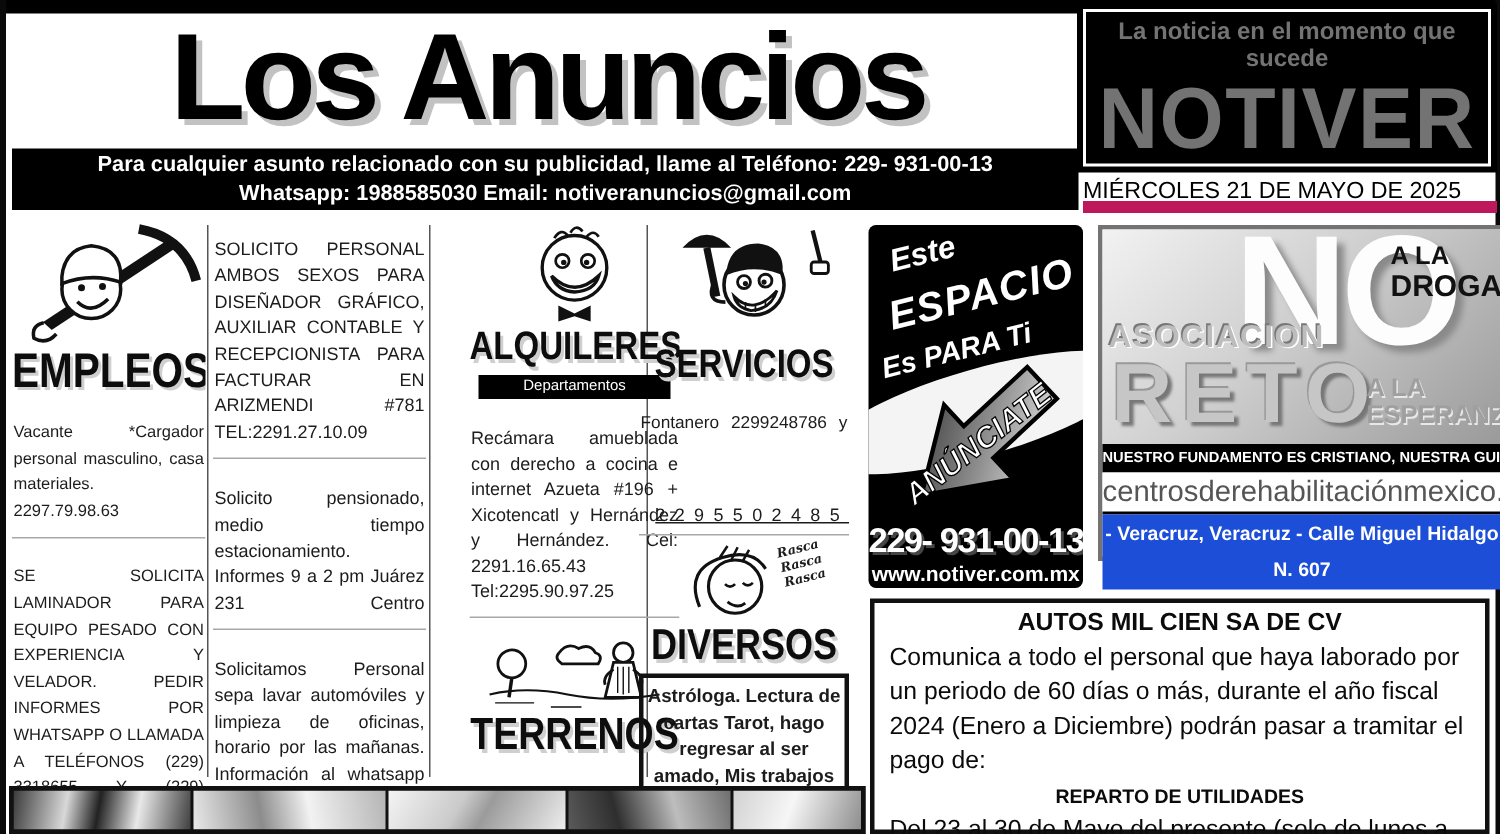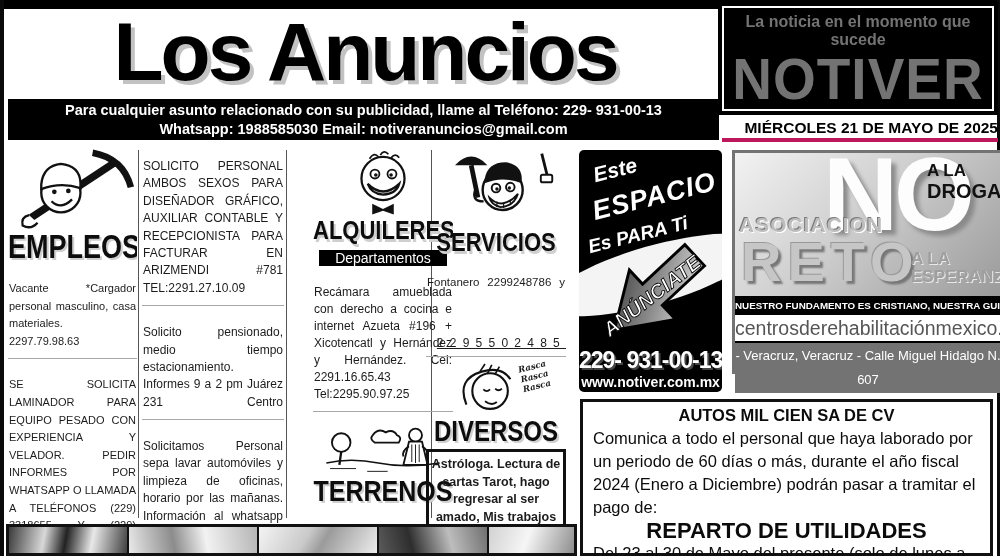--- a/index.html
+++ b/index.html
@@ -14,42 +14,42 @@
   
   .masthead-title{position:absolute;left:12px;top:4px;width:706px;height:92px;
     font-size:82px;font-weight:bold;letter-spacing:-3px;text-align:center;line-height:96px;
     color:#000;text-shadow:4px 4px 0 #c2c2c2;white-space:nowrap;}
   .contact-bar{position:absolute;left:8px;top:99px;width:711px;height:41px;background:#000;
     color:#fff;font-weight:bold;text-align:center;font-size:14.5px;line-height:19px;padding-top:2px;box-sizing:border-box;}
   .notiver-box{position:absolute;left:718px;top:2px;width:280px;height:113px;background:#000;box-sizing:border-box;padding:4px;}
   .notiver-inner{height:100%;box-sizing:border-box;border:2px solid #fff;color:#737373;text-align:center;}
   .notiver-tagline{font-size:16px;font-weight:bold;margin-top:5px;}
   .notiver-brand{font-size:55px;font-weight:bold;letter-spacing:1px;line-height:60px;transform:scaleY(1.05);}
-  .date-bar{position:absolute;left:722px;top:116px;width:276px;height:26px;font-weight:bold;font-size:15.5px;
-    text-align:right;line-height:24px;border-bottom:4px solid #be185d;box-sizing:border-box;color:#000;}
+  .date-bar{position:absolute;left:722px;top:116px;width:276px;height:26px;font-weight:normal;font-size:15.5px;
+    text-align:left;line-height:24px;border-bottom:8px solid #be185d;box-sizing:border-box;color:#000;}
 
   
   .col{position:absolute;top:148px;height:376px;overflow:hidden;color:#1c1c1c;}
   #col-empleos{left:8px;width:129px;}
   #col-solicitudes{left:142px;width:142px;}
   #col-alquileres{left:289px;width:140px;margin-left:24px;}
   #col-servicios{left:426px;width:140px;}
   .vline{position:absolute;top:150px;width:1px;height:368px;background:#555;}
   #vl1{left:138px;} #vl2{left:286px;} #vl3{left:431px;}
 
   .illus{display:block;margin:0 auto;}
   .section-title{font-weight:bold;text-align:center;color:#0d0d0d;transform:scaleY(1.2);
     letter-spacing:0;text-shadow:2px 2px 0 #cfcfcf;white-space:nowrap;}
   .ad{text-align:justify;text-align-last:justify;border-bottom:1px solid #a8a8a8;padding:6px 1px 8px;}
   .ad.last{border-bottom:none;}
   #col-empleos .ad{font-size:11px;line-height:1.6;}
   #col-solicitudes .ad{font-size:12px;line-height:1.45;}
   #col-alquileres .ad{font-size:12px;line-height:1.42;}
   #col-servicios .ad{font-size:11.5px;line-height:1.45;}
-  .subcat-bar{background:#000;color:#fff;text-align:center;font-size:14px;line-height:16px;margin:6px 6px 2px;}
+  .subcat-bar{background:#000;color:#fff;text-align:center;font-size:10px;line-height:16px;margin:6px 6px 2px;}
   .spread-number{letter-spacing:0.52em;text-align:right;font-size:12px;border-bottom:1px solid #a8a8a8;padding-bottom:6px;text-decoration:underline;}
   .gap40{height:38px;}
   .astro-box{border:3px solid #111;margin-top:4px;padding:4px 2px;text-align:center;font-weight:bold;
     font-size:12.5px;line-height:1.4;text-align-last:center;}
   .rasca-wrap{position:relative;height:60px;}
   .rasca-note{position:absolute;right:0;top:2px;width:46px;font-family:"DejaVu Serif",serif;
     font-style:italic;font-weight:bold;font-size:8.5px;line-height:10px;transform:rotate(-14deg);text-align:left;}
 
   
   #espacio{position:absolute;left:579px;top:150px;width:143px;height:242px;background:#000;border-radius:5px;overflow:hidden;}
@@ -73,27 +73,27 @@
   .reto-ala1{position:absolute;left:192px;top:8px;font-size:17px;font-weight:bold;color:#111;}
   .reto-droga{position:absolute;left:192px;top:27px;font-size:20px;font-weight:bold;color:#111;}
   .reto-asoc{position:absolute;left:4px;top:60px;font-size:21px;font-weight:bold;color:#bdbdbd;
     text-shadow:1px 1px 0 #fff,-1px -1px 0 #777;letter-spacing:1px;}
   .reto-reto{position:absolute;left:6px;top:76px;font-size:56px;font-weight:bold;color:#c6c6c6;
     text-shadow:3px 3px 2px #777,-1px -1px 0 #999;letter-spacing:6px;}
   .reto-ala2{position:absolute;left:176px;top:96px;font-size:17px;font-weight:bold;color:#9f9f9f;text-shadow:1px 1px 0 #e8e8e8;}
   .reto-esp{position:absolute;left:176px;top:114px;font-size:17px;font-weight:bold;color:#9f9f9f;text-shadow:1px 1px 0 #e8e8e8;}
   .reto-slogan{background:#000;color:#fff;font-weight:bold;font-size:9.8px;text-align:center;line-height:19px;height:19px;white-space:nowrap;}
   .reto-web{background:#fff;color:#555;font-size:19.5px;text-align:center;line-height:26px;height:26px;border-bottom:2px solid #000;white-space:nowrap;}
-  .reto-contact{background:#737373;color:#fff;font-weight:normal;font-size:13px;text-align:center;line-height:24px;height:49px;padding-top:1px;}
+  .reto-contact{background:#1d4ed8;color:#fff;font-weight:bold;font-size:13px;text-align:center;line-height:24px;height:49px;padding-top:1px;}
 
   
   #autos{position:absolute;left:580px;top:399px;width:413px;height:157px;border:3px solid #111;
     box-sizing:border-box;padding:2px 10px;font-size:16.5px;line-height:23px;color:#0b0b0b;}
   .autos-title{text-align:center;font-weight:bold;font-size:16.5px;}
-  .autos-sub{text-align:center;font-weight:bold;font-size:22px;}
+  .autos-sub{text-align:center;font-weight:bold;font-size:13px;}
 
   
   #photo-strip{position:absolute;left:6px;top:524px;width:571px;height:32px;background:#111;
     border:3px solid #111;box-sizing:border-box;display:flex;gap:2px;overflow:hidden;}
   .photo{height:100%;}
   .ph1{width:118px;background:linear-gradient(100deg,#3b3b3b 0%,#d8d8d8 30%,#222 48%,#e8e8e8 70%,#404040 100%);}
   .ph2{width:128px;background:linear-gradient(80deg,#e9e9e9 0%,#8c8c8c 35%,#f2f2f2 60%,#b5b5b5 100%);}
   .ph3{width:118px;background:linear-gradient(120deg,#f4f4f4 0%,#cacaca 40%,#9b9b9b 55%,#ededed 100%);}
   .ph4{width:108px;background:linear-gradient(75deg,#5a5a5a 0%,#2e2e2e 30%,#bdbdbd 65%,#6f6f6f 100%);}
   .ph5{width:85px;background:linear-gradient(110deg,#d2d2d2 0%,#f6f6f6 45%,#8e8e8e 100%);}

